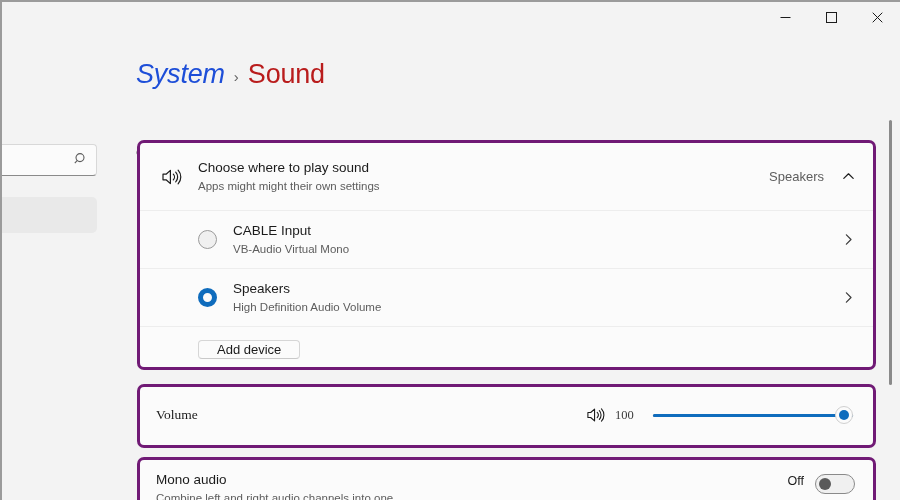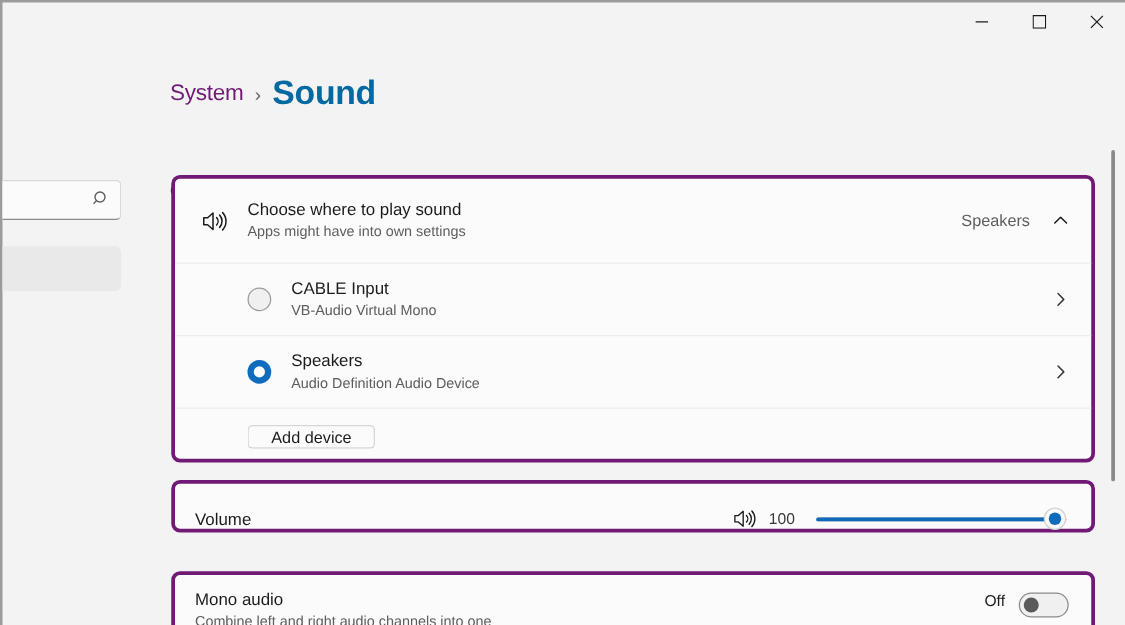--- a/index.html
+++ b/index.html
@@ -93,34 +93,35 @@
 
   
   #breadcrumb {
     position: absolute;
     left: 39px; top: 25px;
     display: flex;
     align-items: center;
     gap: 9px;
   }
   #crumb-system {
-    font-size: 18px;
-    color: #701a75;
+    font-size: 27px;
+    color: #1d4ed8;
     letter-spacing: -0.2px;
+    font-style: italic;
   }
   #crumb-sep {
     font-size: 15px;
     color: #646464;
     position: relative;
     top: 2px;
   }
   #crumb-current {
     font-size: 27px;
-    font-weight: bold;
-    color: #0369a1;
+    font-weight: normal;
+    color: #b91c1c;
     letter-spacing: -0.2px;
     text-align: right;
   }
 
   
   #output-section-header {
     position: absolute;
     left: 39px; top: 111px;
     font-size: 13px;
     color: #1b1b1b;
@@ -130,21 +131,21 @@
   .card {
     position: absolute;
     left: 40px;
     width: 739px;
     background: #fbfbfb;
     border: 3px solid #701a75;
     border-radius: 7px;
     box-sizing: border-box;
   }
   #card-output { top: 106px; height: 230px; }
-  #card-volume { top: 350px; height: 42px; }
+  #card-volume { top: 350px; height: 64px; font-family: Liberation Serif, serif; }
   #card-mono   { top: 423px; height: 60px; }
 
   .row {
     position: relative;
     display: flex;
     align-items: center;
     box-sizing: border-box;
   }
   .row-divider { border-top: 1px solid #ededed; }
 
@@ -403,21 +404,21 @@
         <span id="choose-speaker-icon">
           <svg width="22" height="20" viewBox="0 0 22 20" aria-hidden="true">
             <path d="M2 7.2 h3.1 L9.4 3.4 v13.2 L5.1 12.8 H2 Z" fill="none" stroke="#1b1b1b" stroke-width="1.2" stroke-linejoin="round"></path>
             <path d="M12.3 7.1 a4.2 4.2 0 0 1 0 5.8" fill="none" stroke="#1b1b1b" stroke-width="1.2" stroke-linecap="round"></path>
             <path d="M14.7 5.1 a7.2 7.2 0 0 1 0 9.8" fill="none" stroke="#1b1b1b" stroke-width="1.2" stroke-linecap="round"></path>
             <path d="M17.1 3.1 a10.2 10.2 0 0 1 0 13.8" fill="none" stroke="#1b1b1b" stroke-width="1.2" stroke-linecap="round"></path>
           </svg>
         </span>
         <div id="choose-text">
           <div class="row-title">Choose where to play sound</div>
-          <div class="row-sub">Apps might have into own settings</div>
+          <div class="row-sub">Apps might might their own settings</div>
         </div>
         <span id="choose-value">Speakers</span>
         <span id="choose-chevron">
           <svg width="13" height="13" viewBox="0 0 13 13" aria-hidden="true">
             <polyline points="1.8,8.4 6.5,3.8 11.2,8.4" fill="none" stroke="#1b1b1b" stroke-width="1.2" stroke-linecap="round" stroke-linejoin="round"></polyline>
           </svg>
         </span>
       </div>
 
       <div class="row device-row row-divider">
@@ -430,21 +431,21 @@
           <svg width="13" height="13" viewBox="0 0 13 13" aria-hidden="true">
             <polyline points="4.4,1.8 9.0,6.5 4.4,11.2" fill="none" stroke="#3a3a3a" stroke-width="1.2" stroke-linecap="round" stroke-linejoin="round"></polyline>
           </svg>
         </span>
       </div>
 
       <div class="row device-row row-divider">
         <span class="radio radio-on"></span>
         <div class="device-text">
           <div class="row-title">Speakers</div>
-          <div class="row-sub">Audio Definition Audio Device</div>
+          <div class="row-sub">High Definition Audio Volume</div>
         </div>
         <span class="device-chevron">
           <svg width="13" height="13" viewBox="0 0 13 13" aria-hidden="true">
             <polyline points="4.4,1.8 9.0,6.5 4.4,11.2" fill="none" stroke="#3a3a3a" stroke-width="1.2" stroke-linecap="round" stroke-linejoin="round"></polyline>
           </svg>
         </span>
       </div>
 
       <div class="row row-divider" id="row-pair">
         <button id="add-device-button">Add device</button>

